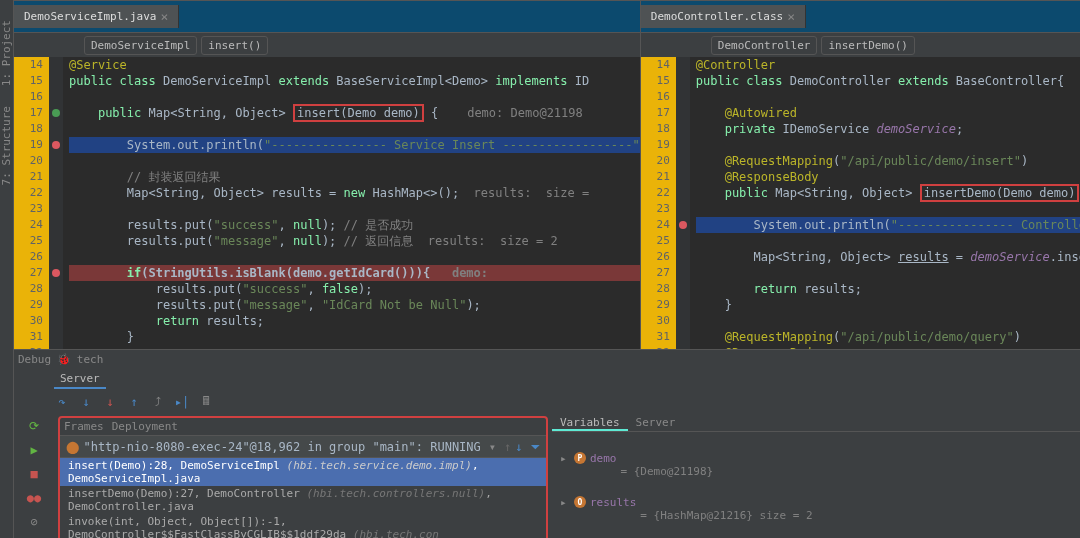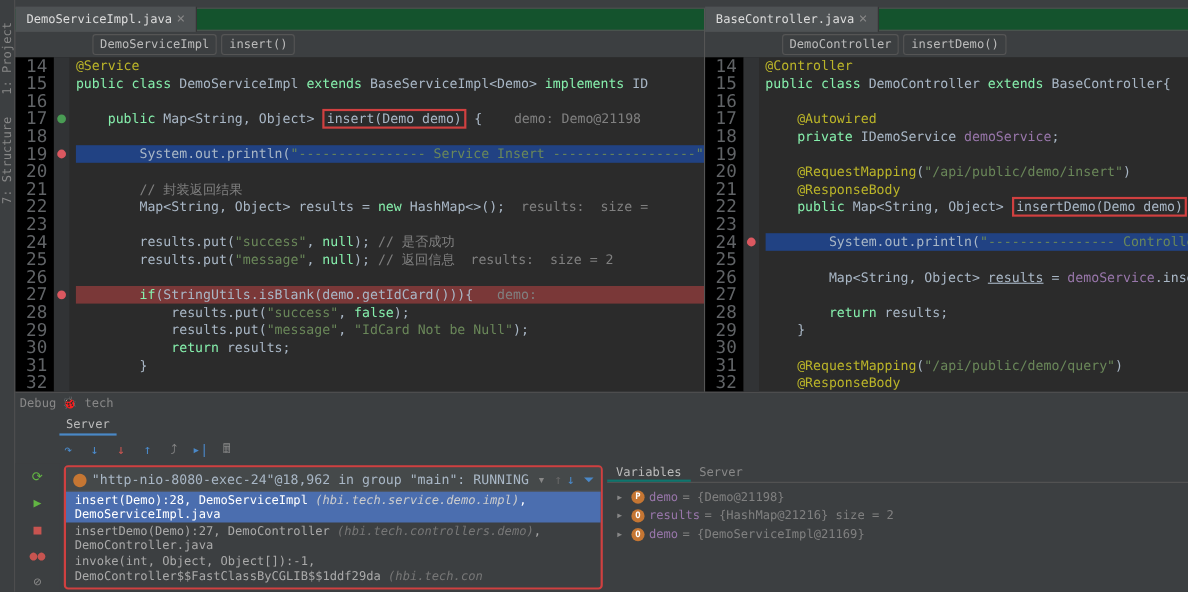--- a/index.html
+++ b/index.html
@@ -44,22 +44,22 @@
   height: 348px;
   display: flex;
 }
 .editor-pane {
   flex: 1;
   display: flex;
   flex-direction: column;
   border-right: 1px solid #555;
 }
 .tab-bar {
-  height: 20px;
-  background: #14532d;
+  height: 32px;
+  background: #0c4a6e;
   display: flex;
   align-items: center;
   border-bottom: 1px solid #555;
 }
 .tab {
   padding: 4px 10px;
   background: #515658;
   border-right: 1px solid #333;
   font-size: 11px;
   color: #bbb;
@@ -87,49 +87,49 @@
 }
 .code-area {
   flex: 1;
   display: flex;
   background: #2b2b2b;
   overflow: hidden;
   position: relative;
 }
 .gutter {
   width: 35px;
-  background: #000000;
+  background: #eab308;
   text-align: right;
   padding-right: 6px;
-  font-size: 16px;
+  font-size: 11px;
   color: #606366;
 }
 .gutter .ln { height: 16px; line-height: 16px; }
 .marker-gutter {
   width: 14px;
   background: #313335;
 }
 .marker-gutter .mk { height: 16px; display: flex; align-items: center; justify-content: center; }
 .dot-green { width: 8px; height: 8px; border-radius: 50%; background: #499c54; }
 .dot-red { width: 8px; height: 8px; border-radius: 50%; background: #db5860; }
 .code-lines {
   flex: 1;
   font-size: 12px;
   line-height: 16px;
   white-space: pre;
   padding-left: 6px;
 }
 .code-lines .line { height: 16px; }
 .code-lines .hl-blue { background: #214283; }
-.code-lines .hl-red { background: #7a3838; }
+.code-lines .hl-red { background: #7a3838; font-weight: bold; }
 .kw { color: #86efac; }
 .str { color: #6a8759; }
 .ann { color: #bbb529; }
 .cmt { color: #808080; }
-.fld { color: #9876aa; }
+.fld { color: #9876aa; font-style: italic; }
 .box-red {
   border: 2px solid #d04040;
   padding: 0 2px;
 }
 .debug-panel {
   flex: 1;
   background: #3c3f41;
   border-top: 1px solid #555;
   display: flex;
   flex-direction: column;
@@ -236,40 +236,40 @@
   height: 18px;
   display: flex;
   font-size: 11px;
   color: #888;
   border-bottom: 1px solid #555;
 }
 .vars-tab {
   padding: 2px 8px;
   cursor: pointer;
 }
-.vars-tab.active { border-bottom: 2px solid #0f766e; color: #bbb; }
+.vars-tab.active { border-bottom: 2px solid #5eead4; color: #bbb; }
 .var-list { padding: 4px 8px; }
 .var-item {
   font-size: 11px;
   color: #aaa;
   padding: 2px 0;
   display: flex;
   align-items: center;
   gap: 4px;
 }
 .var-item .arrow { color: #888; width: 10px; }
 .var-item .badge {
   width: 12px; height: 12px; border-radius: 50%;
   display: inline-flex; align-items: center; justify-content: center;
   font-size: 8px; font-weight: bold;
 }
 .badge.p { background: #c57633; color: #fff; }
 .badge.o { background: #c57633; color: #fff; }
 .var-name { color: #9876aa; text-align: right; }
-.var-val { color: #808080; }
+.var-val { color: #808080; margin-top: 27px; }
 </style>
 </head>
 <body>
 
 <div class="left-gutter">
   <div class="vtext">1: Project</div>
   <div class="vtext">7: Structure</div>
 </div>
 
 <div class="main-area">
@@ -337,21 +337,21 @@
             <div class="mk"></div>
             <div class="mk"></div>
           </div>
         <div class="code-lines" id="code-left"><div class="line"><span class="ann">@Service</span></div><div class="line"><span class="kw">public class</span> DemoServiceImpl <span class="kw">extends</span> BaseServiceImpl&lt;Demo&gt; <span class="kw">implements</span> ID</div><div class="line"></div><div class="line">    <span class="kw">public</span> Map&lt;String, Object&gt; <span class="box-red">insert(Demo demo)</span> {    <span class="cmt">demo: Demo@21198</span></div><div class="line"></div><div class="line hl-blue">        System.out.println(<span class="str">"---------------- Service Insert ------------------"</span></div><div class="line"></div><div class="line">        <span class="cmt">// 封装返回结果</span></div><div class="line">        Map&lt;String, Object&gt; results = <span class="kw">new</span> HashMap&lt;&gt;();  <span class="cmt">results:  size =</span></div><div class="line"></div><div class="line">        results.put(<span class="str">"success"</span>, <span class="kw">null</span>); <span class="cmt">// 是否成功</span></div><div class="line">        results.put(<span class="str">"message"</span>, <span class="kw">null</span>); <span class="cmt">// 返回信息  results:  size = 2</span></div><div class="line"></div><div class="line hl-red">        <span class="kw">if</span>(StringUtils.isBlank(demo.getIdCard())){   <span class="cmt">demo:</span></div><div class="line">            results.put(<span class="str">"success"</span>, <span class="kw">false</span>);</div><div class="line">            results.put(<span class="str">"message"</span>, <span class="str">"IdCard Not be Null"</span>);</div><div class="line">            <span class="kw">return</span> results;</div><div class="line">        }</div><div class="line"></div></div>
       </div>
     </div>
 
     <div class="editor-pane">
       <div class="tab-bar">
         <div class="tab active">
-          <span>BaseController.java</span>
+          <span>DemoController.class</span>
           <span class="close-x">×</span>
         </div>
       </div>
       <div class="crumb-bar">
         <span class="crumb">DemoController</span>
         <span class="crumb">insertDemo()</span>
       </div>
       <div class="code-area">
         <div class="gutter" id="gutter-right">
             <div class="ln">14</div>
@@ -424,31 +424,35 @@
     <div class="debug-body">
       <div class="debug-left-icons">
         <span class="tb-icon" style="color:#62b543">⟳</span>
         <span class="tb-icon" style="color:#62b543">▶</span>
         <span class="tb-icon" style="color:#c75450">■</span>
         <span class="tb-icon" style="color:#c75450">●●</span>
         <span class="tb-icon" style="color:#888">⊘</span>
       </div>
 
       <div class="frames-section">
+        <div class="frames-header-row">
+          <span style="margin-right:8px">Frames</span>
+          <span>Deployment</span>
+        </div>
         <div class="thread-row">
           <span style="color:#c57633">⬤</span>
           <span>"http-nio-8080-exec-24"@18,962 in group "main": RUNNING</span>
           <span class="chevron" style="margin-left:auto">▾</span>
           <span style="color:#666;margin-left:4px">↑</span>
           <span style="color:#4a88c7">↓</span>
           <span style="color:#4a88c7;margin-left:4px">⏷</span>
         </div>
         <div class="frame-list" id="frame-list">
             <div class="frame-item selected">insert(Demo):28, DemoServiceImpl <span class="pkg">(hbi.tech.service.demo.impl)</span>, DemoServiceImpl.java</div>
-            <div class="frame-item">insertDemo(Demo):27, DemoController <span class="pkg">(hbi.tech.controllers.demo)</span>, DemoController.java</div>
+            <div class="frame-item">insertDemo(Demo):27, DemoController <span class="pkg">(hbi.tech.controllers.null)</span>, DemoController.java</div>
             <div class="frame-item">invoke(int, Object, Object[]):-1, DemoController$$FastClassByCGLIB$$1ddf29da <span class="pkg">(hbi.tech.con</span></div>
           </div>
       </div>
 
       <div class="vars-section">
         <div class="vars-tabs">
           <div class="vars-tab active">
             <span>Variables</span>
           </div>
           <div class="vars-tab">

